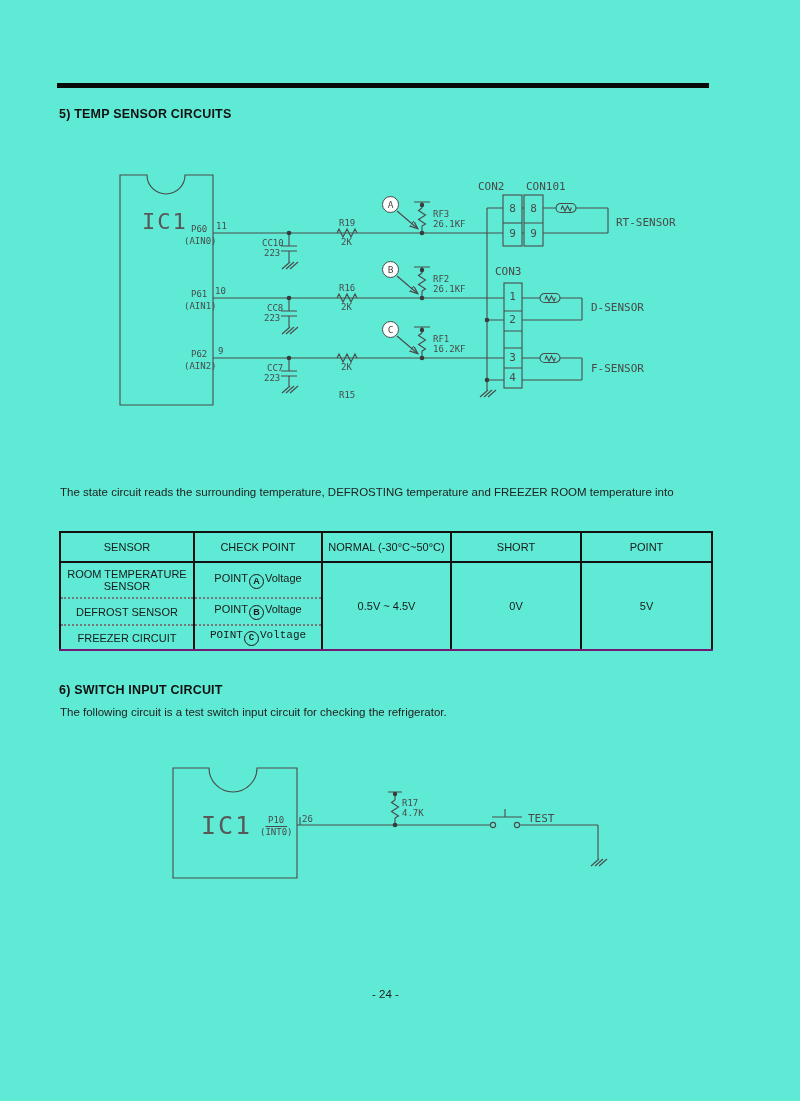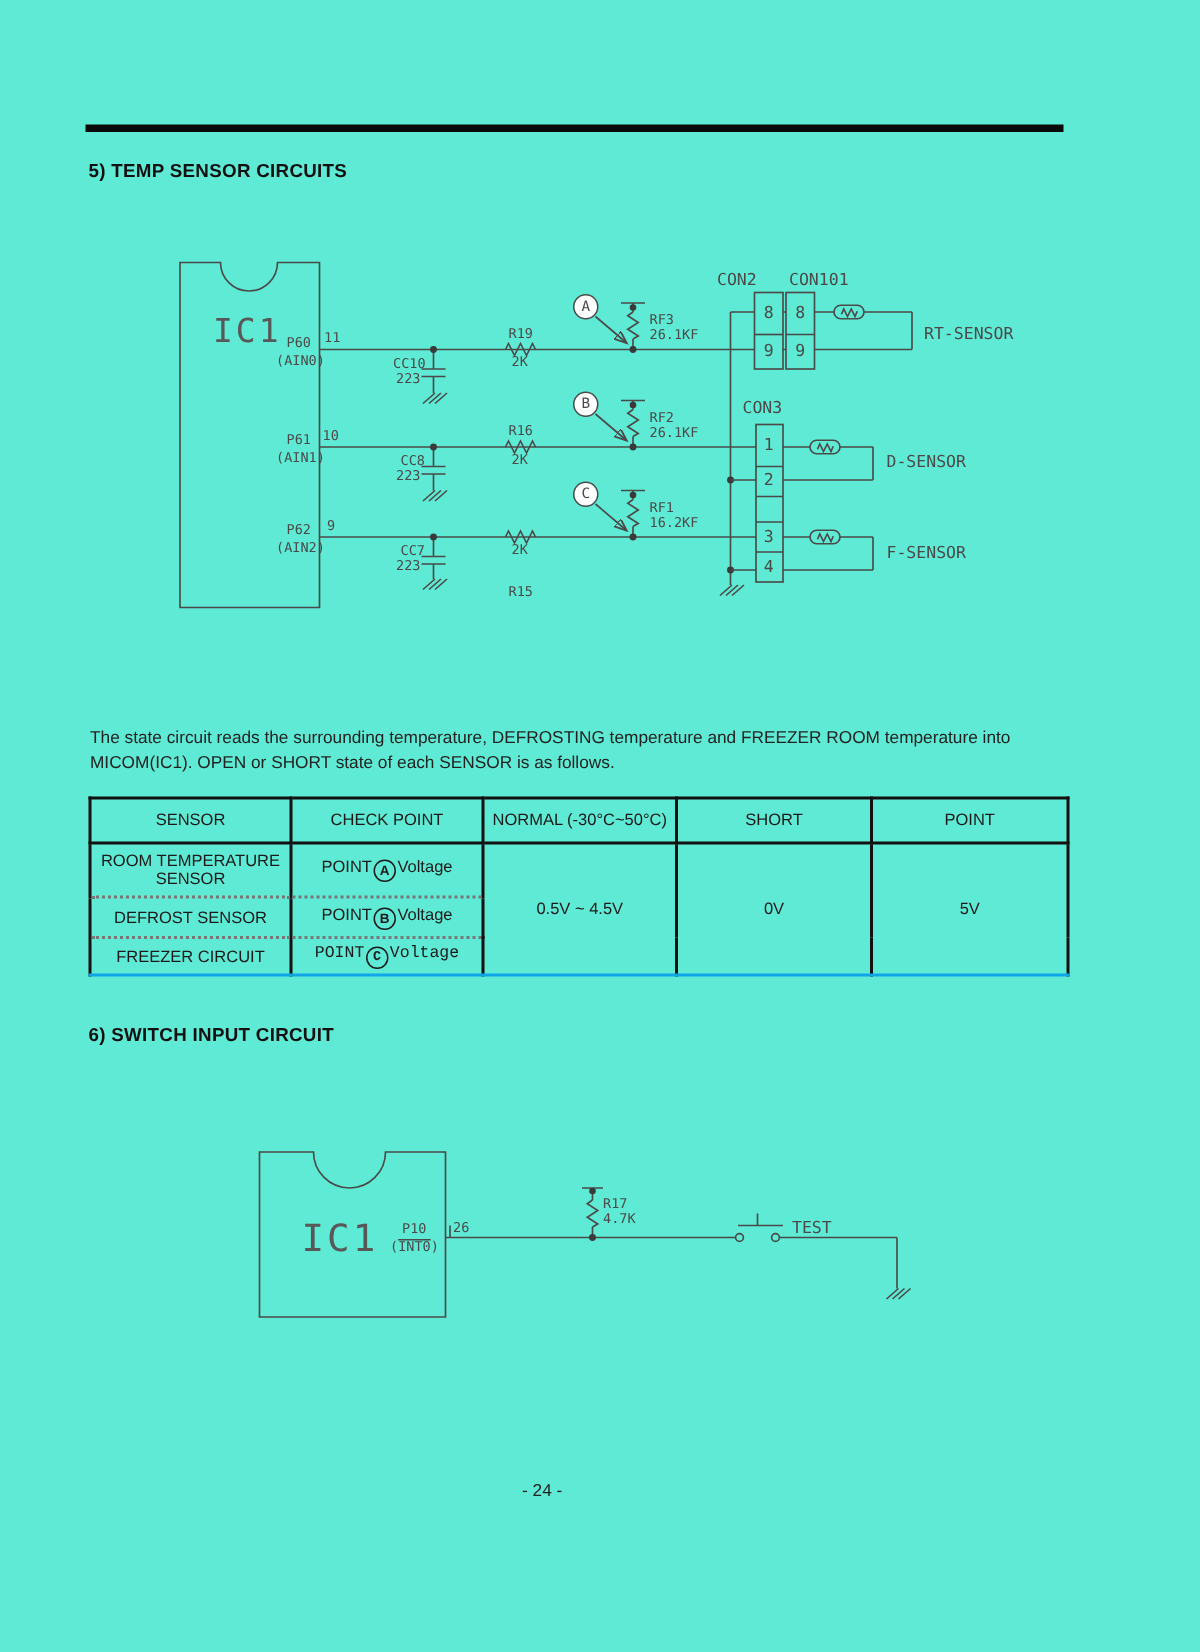--- a/index.html
+++ b/index.html
@@ -24,27 +24,27 @@
   .ol{text-decoration:overline;}
   svg.sch{position:absolute;left:0;top:0;}
   svg.sch path,svg.sch line,svg.sch rect,svg.sch circle.oc{stroke:#4a4a4a;stroke-width:1.1;fill:none;}
   svg.sch .dot{fill:#3a3a3a;stroke:none;}
   
   table.spec{position:absolute;left:59px;top:531px;border-collapse:collapse;table-layout:fixed;
              font-size:11px;color:#1a1a1a;}
   table.spec th,table.spec td{border-left:2px solid #111;border-right:2px solid #111;
              text-align:center;vertical-align:middle;padding:2px 3px;font-weight:normal;}
   table.spec thead th{border-top:2px solid #111;border-bottom:2px solid #111;height:24px;}
-  table.spec tbody td{border-bottom:2px solid #0ea5e9;}
+  table.spec tbody td{border-bottom:2px solid #701a75;}
   table.spec tr.mid td.dt{border-top:2px dotted #777;border-bottom:2px dotted #777;}
   table.spec td.mrg{border-top:2px solid #111;}
   .circ{display:inline-flex;width:13px;height:13px;border:1.3px solid #1a1a1a;border-radius:50%;
         align-items:center;justify-content:center;font-size:9px;font-weight:bold;
         vertical-align:-2px;margin:0 1px;line-height:1;}
-  .pageno{position:absolute;left:348px;top:988px;width:75px;text-align:left;font-size:11.5px;color:#222;}
+  .pageno{position:absolute;left:348px;top:988px;width:75px;text-align:center;font-size:11.5px;color:#222;}
 </style>
 </head>
 <body>
 
 <div class="page">
 
   <div class="rule"></div>
 
   <div class="h5">5) TEMP SENSOR CIRCUITS</div>
 
@@ -203,21 +203,20 @@
   <div class="cpin" style="left:503px;top:314px;">2</div>
   <div class="cpin" style="left:503px;top:352px;">3</div>
   <div class="cpin" style="left:503px;top:372px;">4</div>
 
   <div class="sl sln" style="left:616px;top:217px;">RT-SENSOR</div>
   <div class="sl sln" style="left:591px;top:302px;">D-SENSOR</div>
   <div class="sl sln" style="left:591px;top:363px;">F-SENSOR</div>
 
   <div class="para" style="top:484px;">
     <span>The state circuit reads the surrounding temperature, DEFROSTING temperature and FREEZER ROOM temperature into</span>
-    <span>MICOM(IC1). OPEN or SHORT state of each SENSOR is as follows.</span>
   </div>
 
   <table class="spec">
     <colgroup>
         <col style="width:134px">
         <col style="width:128px">
         <col style="width:129px">
         <col style="width:130px">
         <col style="width:131px">
       </colgroup>
@@ -249,20 +248,23 @@
       <tr style="height:25px;">
         <td style="border-top:none;">FREEZER CIRCUIT</td>
         <td style="border-top:none;font-family:Liberation Mono, monospace;">
           <span>POINT</span><span class="circ">C</span><span>Voltage</span>
         </td>
       </tr>
     </tbody>
   </table>
 
   <div class="h6">6) SWITCH INPUT CIRCUIT</div>
+  <div class="para" style="top:704px;">
+    <span>The following circuit is a test switch input circuit for checking the refrigerator.</span>
+  </div>
 
   <svg class="sch" width="800" height="120" viewBox="0 760 800 120" style="top:760px;height:120px;">
 
     <path d="M173,878 L173,768 L209,768 A24,24 0 0 0 257,768 L297,768 L297,878 Z"></path>
     <path d="M300,817 V825"></path>
 
     <path d="M297,825 H490.5 M519.5,825 H598 M598,825 V859"></path>
     <use href="#gnd" x="598" y="859"></use>
 
     <g>

